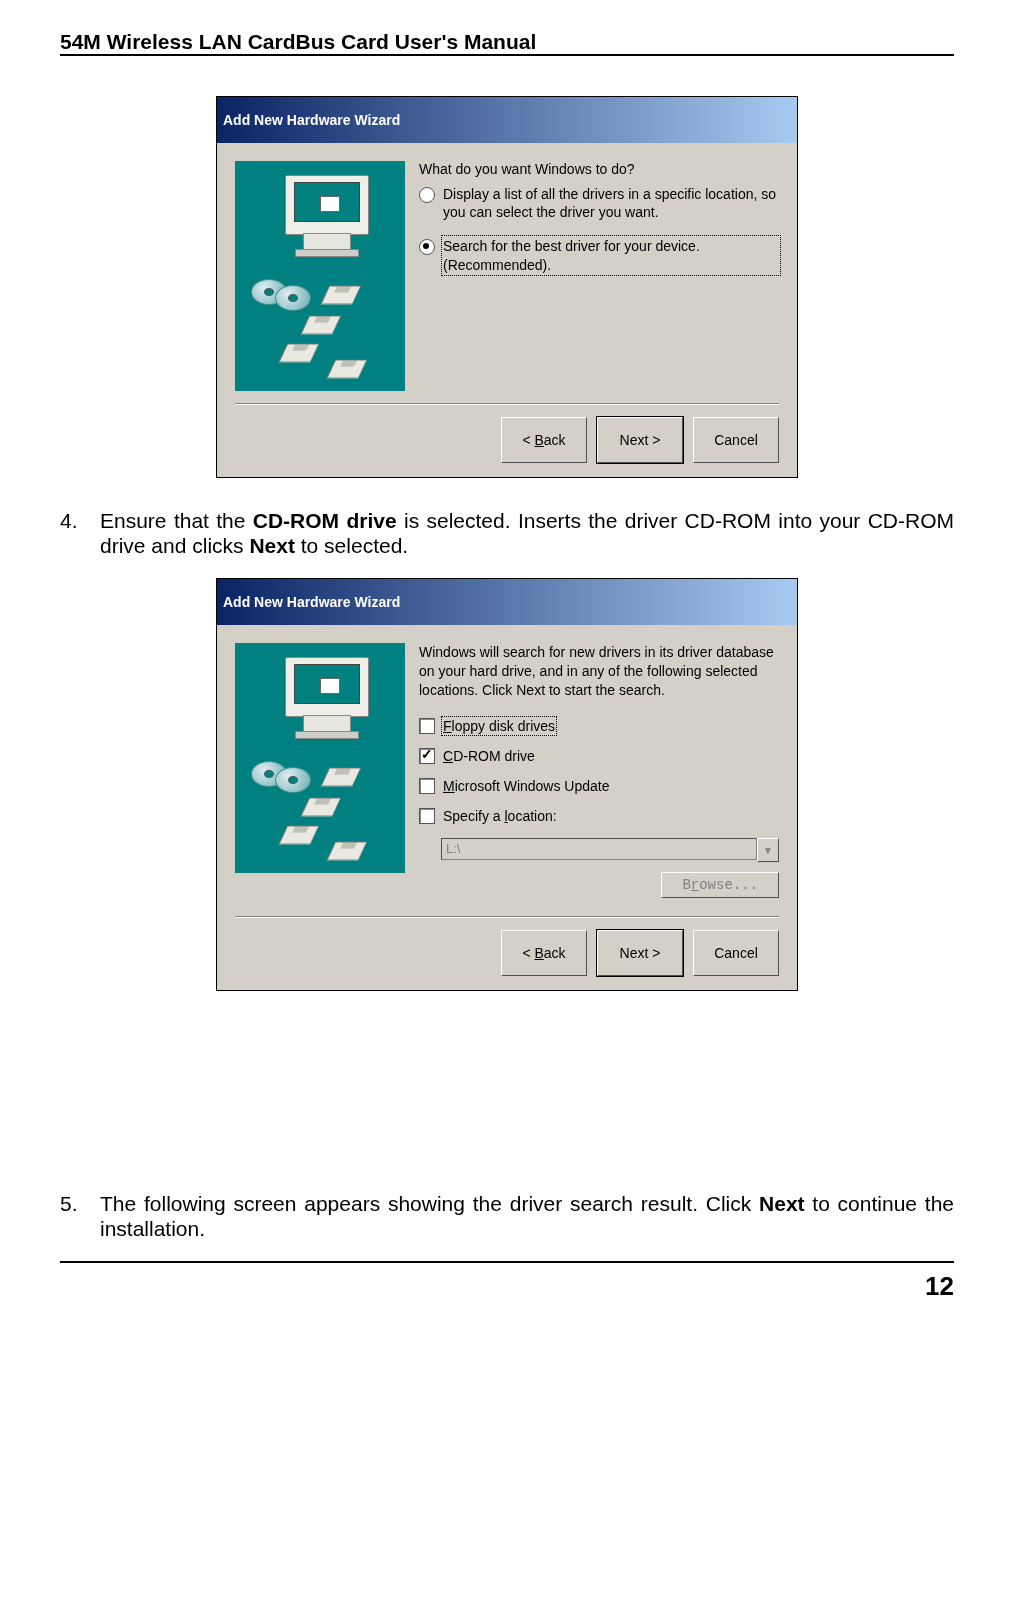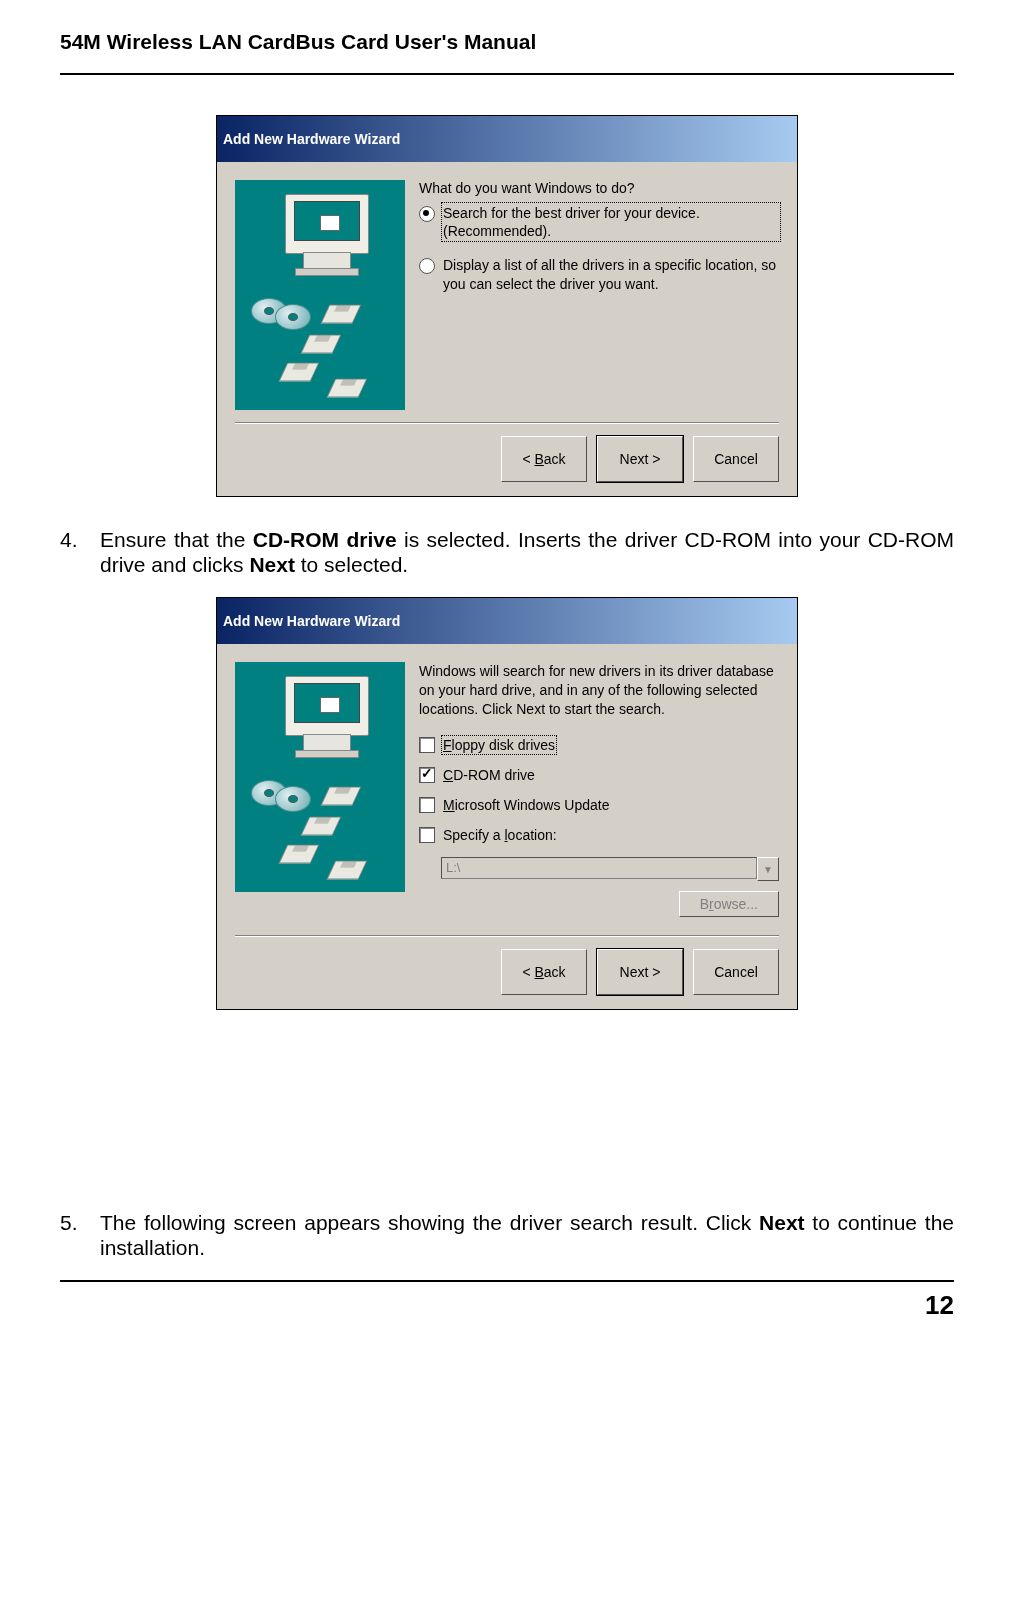--- a/index.html
+++ b/index.html
@@ -9,21 +9,21 @@
       background: #fff;
       width: 1014px;
     }
     .page {
       padding: 30px 60px 30px 60px;
       box-sizing: border-box;
     }
     .header-title {
       font-weight: bold;
       font-size: 21px;
-      margin-bottom: 19px;
+      margin-bottom: 0;
     }
     hr.top-rule {
       border: none;
       border-top: 2.5px solid #000;
       margin: 0 0 40px 0;
     }
     .dialog-container {
       display: flex;
       justify-content: center;
       margin-bottom: 30px;
@@ -241,20 +241,21 @@
       display: flex;
       align-items: center;
       justify-content: center;
       color: #808080;
       font-size: 10px;
     }
     .browse-row {
       display: flex;
       justify-content: flex-end;
       margin-bottom: 6px;
+      font-family: Liberation Mono, monospace;
     }
     .browse-btn {
       padding: 4px 20px;
       background: #d4d0c8;
       border-top: 1px solid #fff;
       border-left: 1px solid #fff;
       border-right: 1px solid #505050;
       border-bottom: 1px solid #505050;
       color: #808080;
       font-size: 14px;
@@ -344,27 +345,27 @@
           <div class="monitor-foot"></div>
           <div class="cd cd1"></div>
           <div class="cd cd2"></div>
           <div class="floppy f1"></div>
           <div class="floppy f2"></div>
           <div class="floppy f3"></div>
           <div class="floppy f4"></div>
         </div>
         <div class="right-panel">
           <div class="question">What do you want Windows to do?</div>
+          <div class="radio-row">
+            <div class="radio"></div>
+            <div class="radio-label">Display a list of all the drivers in a specific location, so you can select the driver you want.</div>
+          </div>
           <div class="radio-row selected">
             <div class="radio checked"></div>
             <div class="radio-label">Search for the best driver for your device. (Recommended).</div>
-          </div>
-          <div class="radio-row">
-            <div class="radio"></div>
-            <div class="radio-label">Display a list of all the drivers in a specific location, so you can select the driver you want.</div>
           </div>
         </div>
       </div>
       <hr class="dialog-divider">
       <div class="button-row">
         <div class="win-btn">&lt; <u>B</u>ack</div>
         <div class="win-btn default">Next &gt;</div>
         <div class="win-btn">Cancel</div>
       </div>
     </div>

